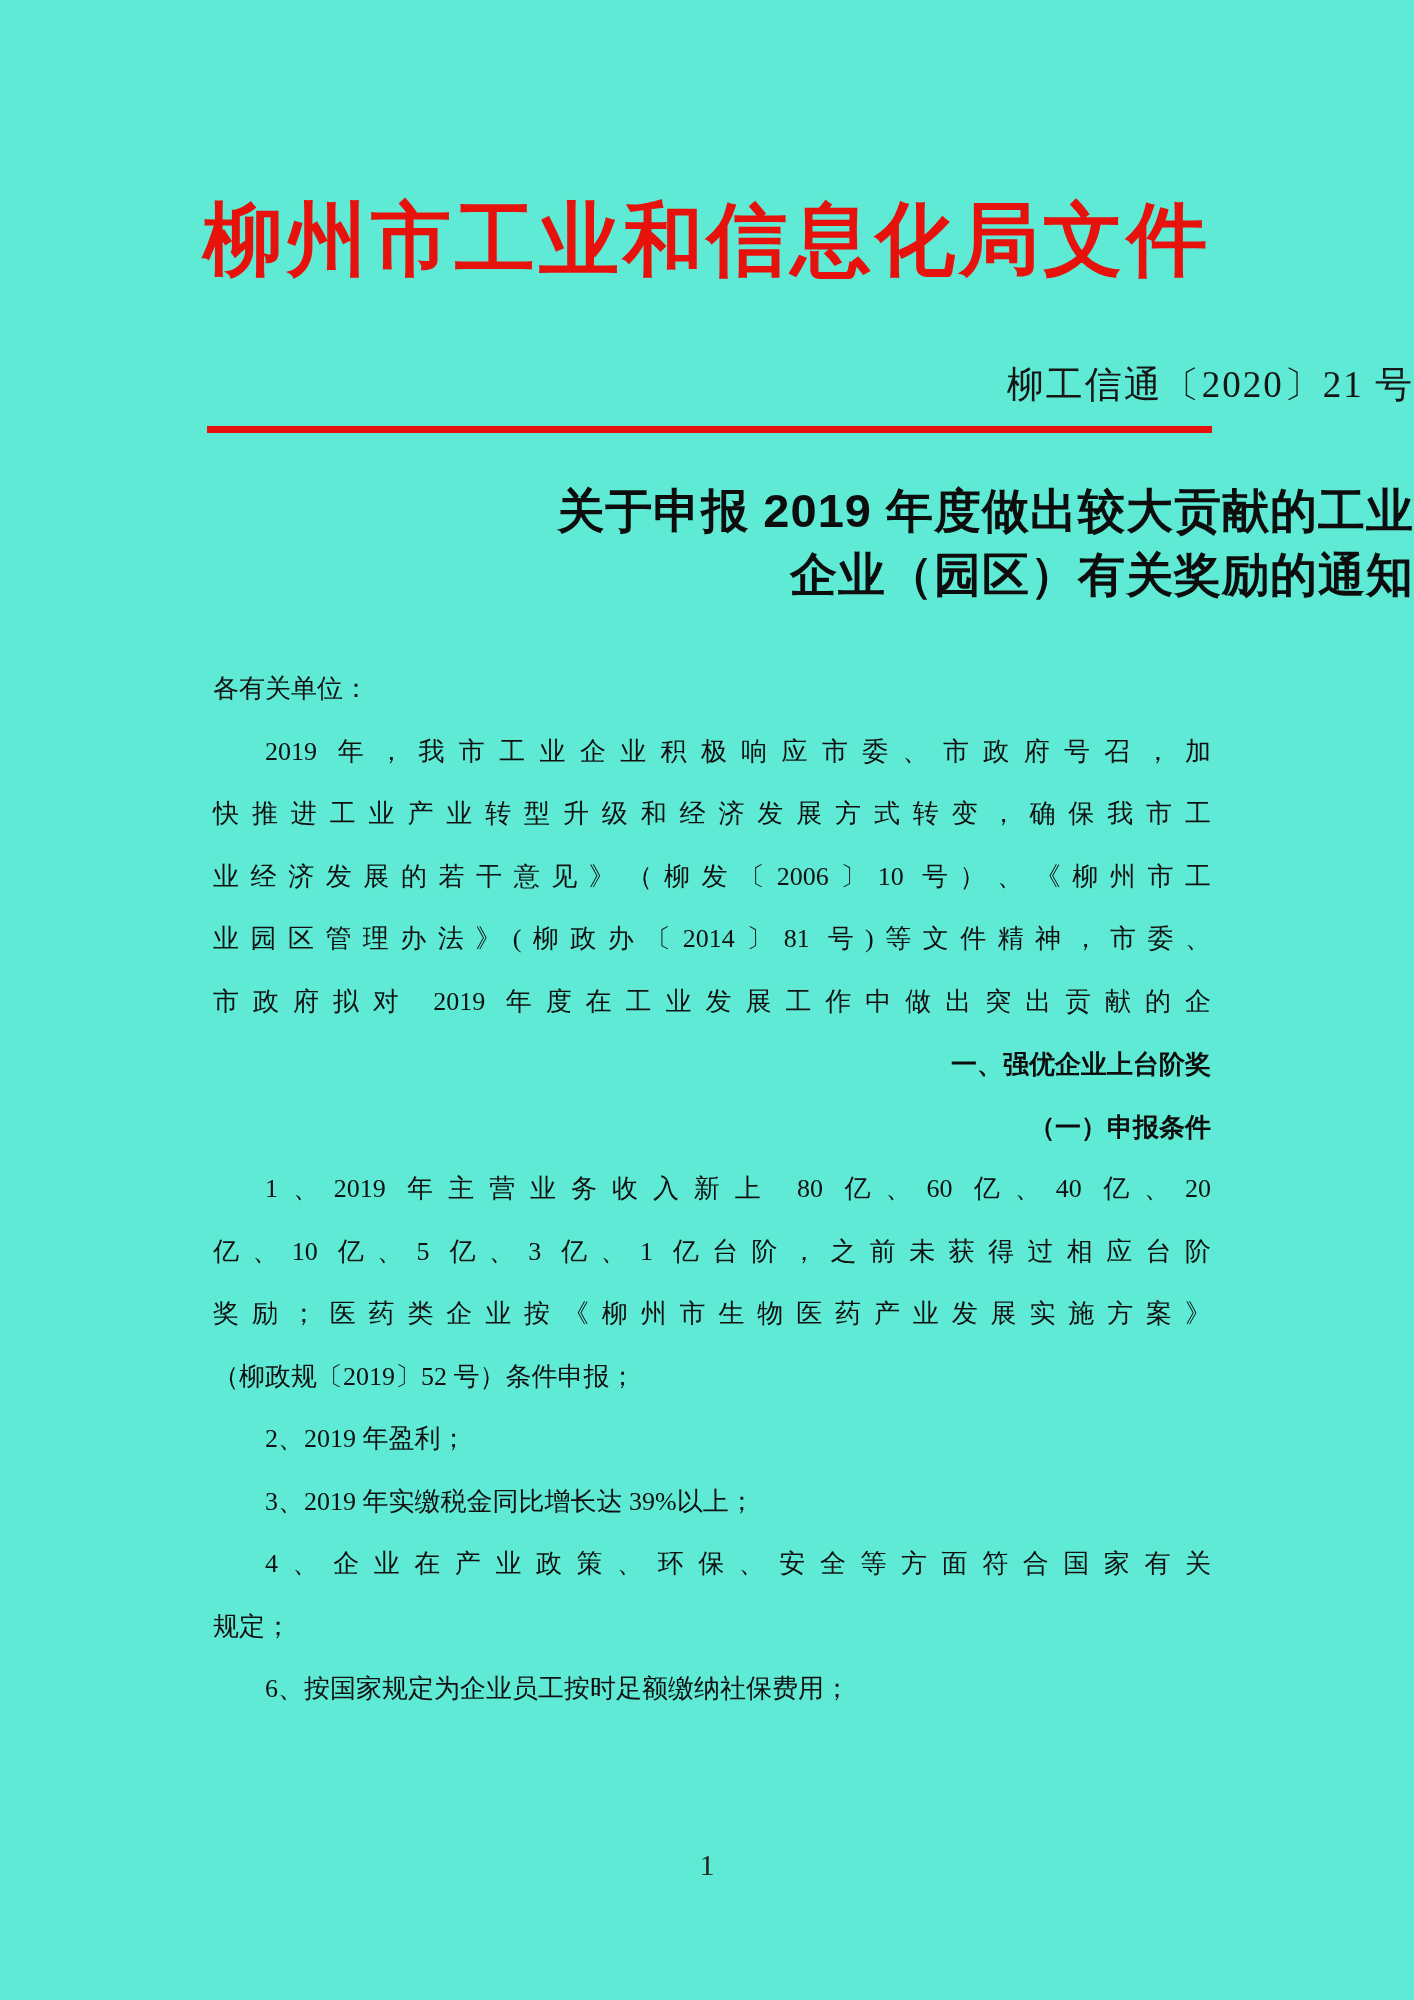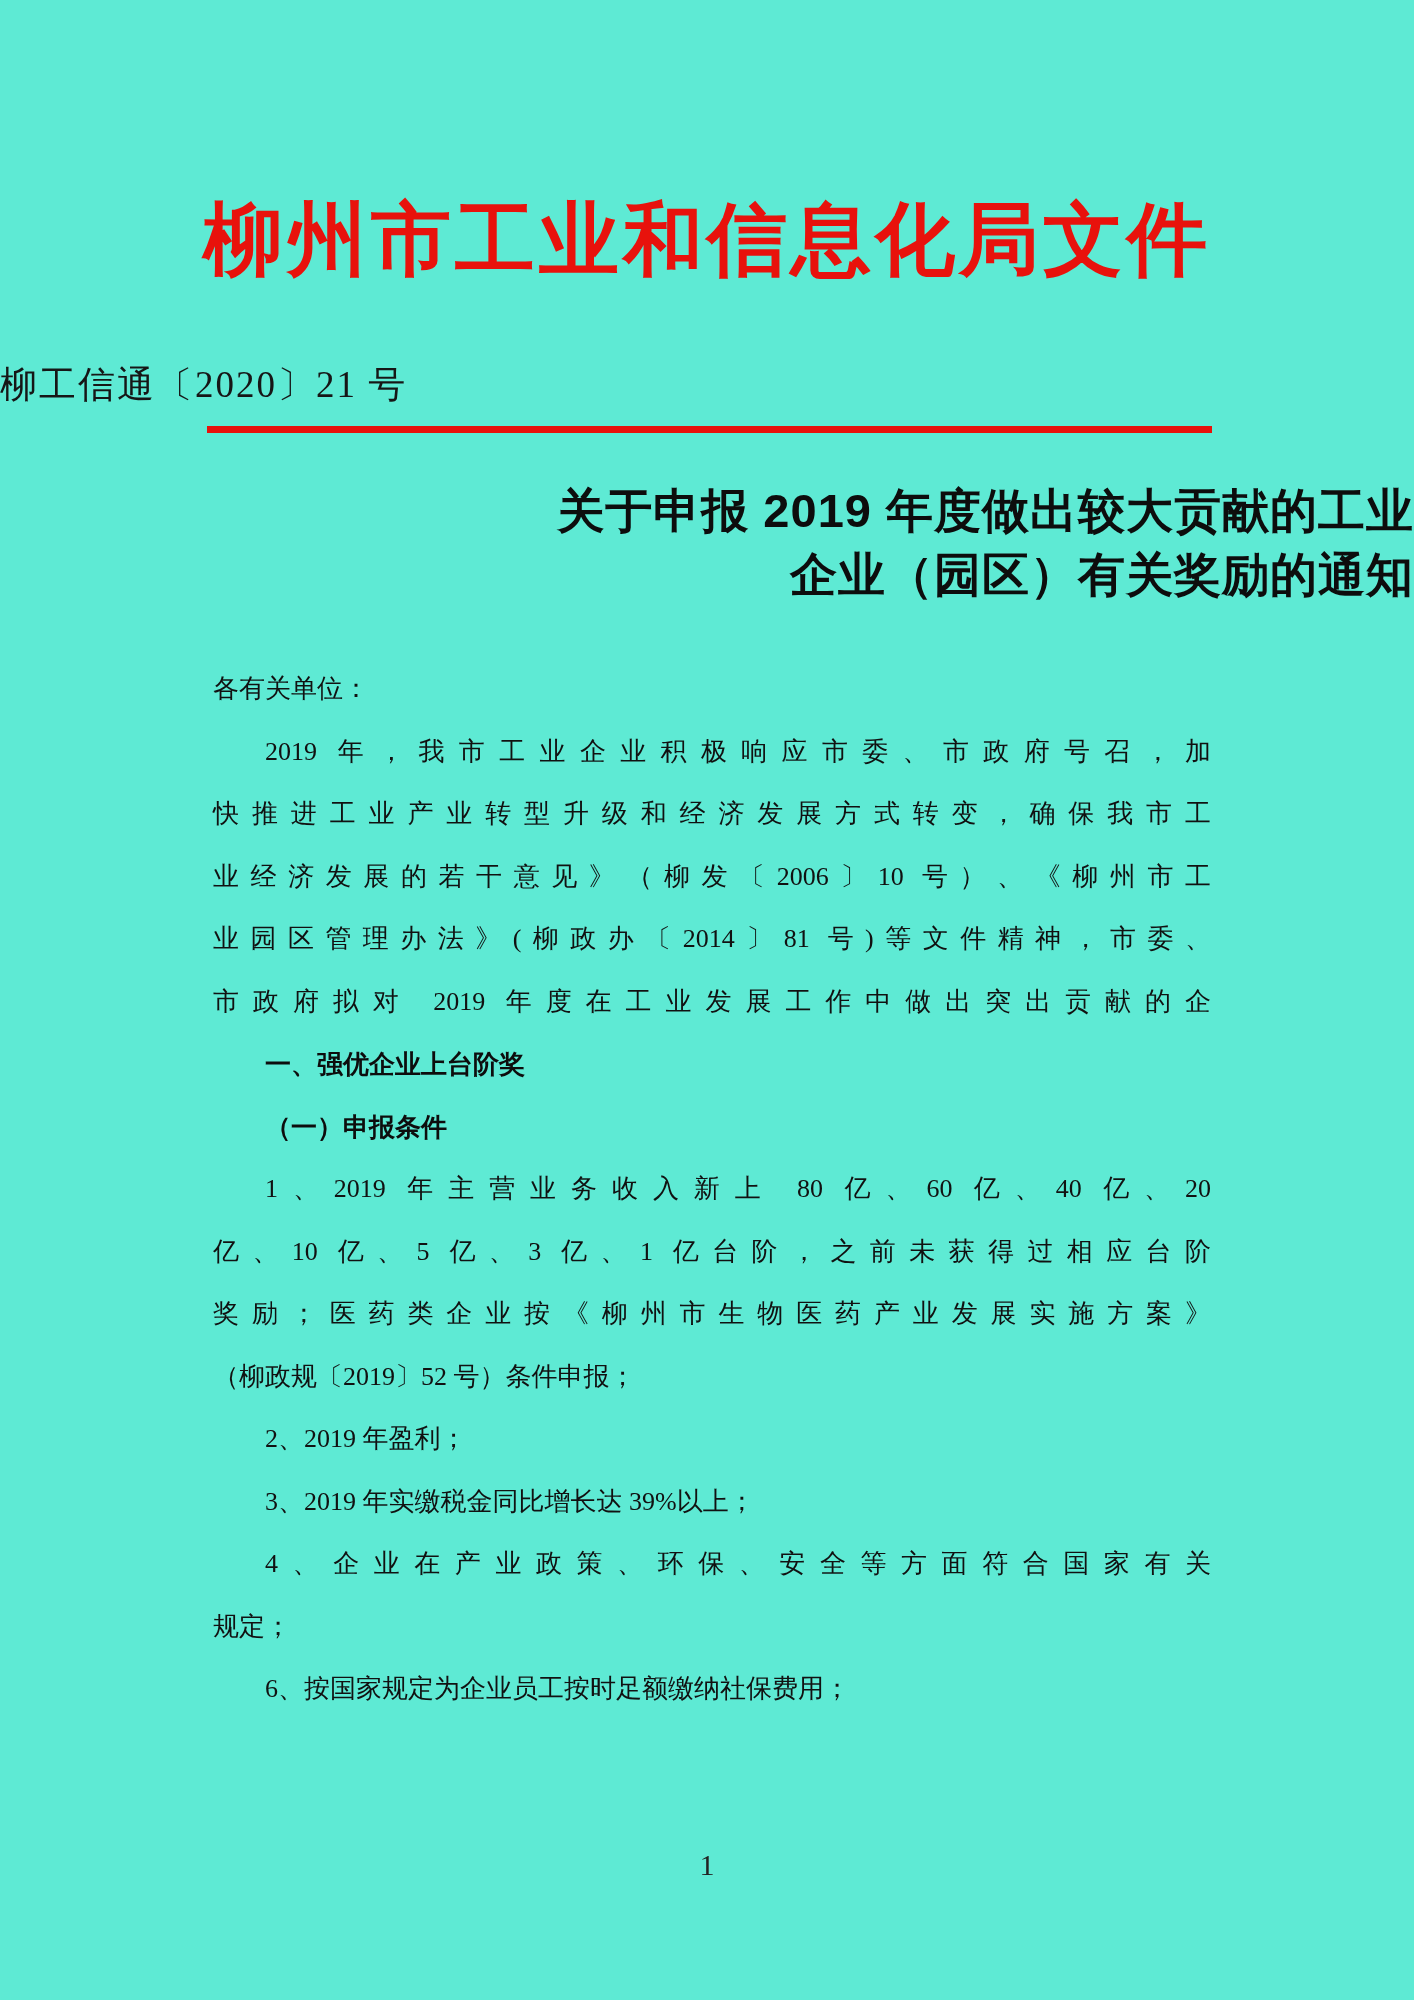--- a/index.html
+++ b/index.html
@@ -32,21 +32,21 @@
     line-height: 96px;
     letter-spacing: 4px;
     color: var(--accent);
     white-space: nowrap;
   }
   .doc-number {
     position: absolute;
     top: 363px;
     left: 0;
     width: 100%;
-    text-align: left;
+    text-align: right;
     font-size: 37px;
     line-height: 44px;
     color: #161616;
     letter-spacing: 2px;
   }
   .red-rule {
     position: absolute;
     top: 426px;
     left: 207px;
     width: 1005px;
@@ -74,20 +74,21 @@
     font-size: 26px;
     line-height: 62.5px;
     color: #111111;
   }
   .body-line { min-height: 62.5px; }
   .body-line.indent { text-indent: 2em; }
   .body-line.bold {
     font-family: "Liberation Sans", "DejaVu Sans", sans-serif;
     font-weight: 700;
     color: #0d0d0d;
+    text-align: right;
   }
   .body-line.fill {
     text-align: justify;
     text-align-last: justify;
   }
   .page-number {
     position: absolute;
     top: 1848px;
     left: 0;
     width: 100%;

